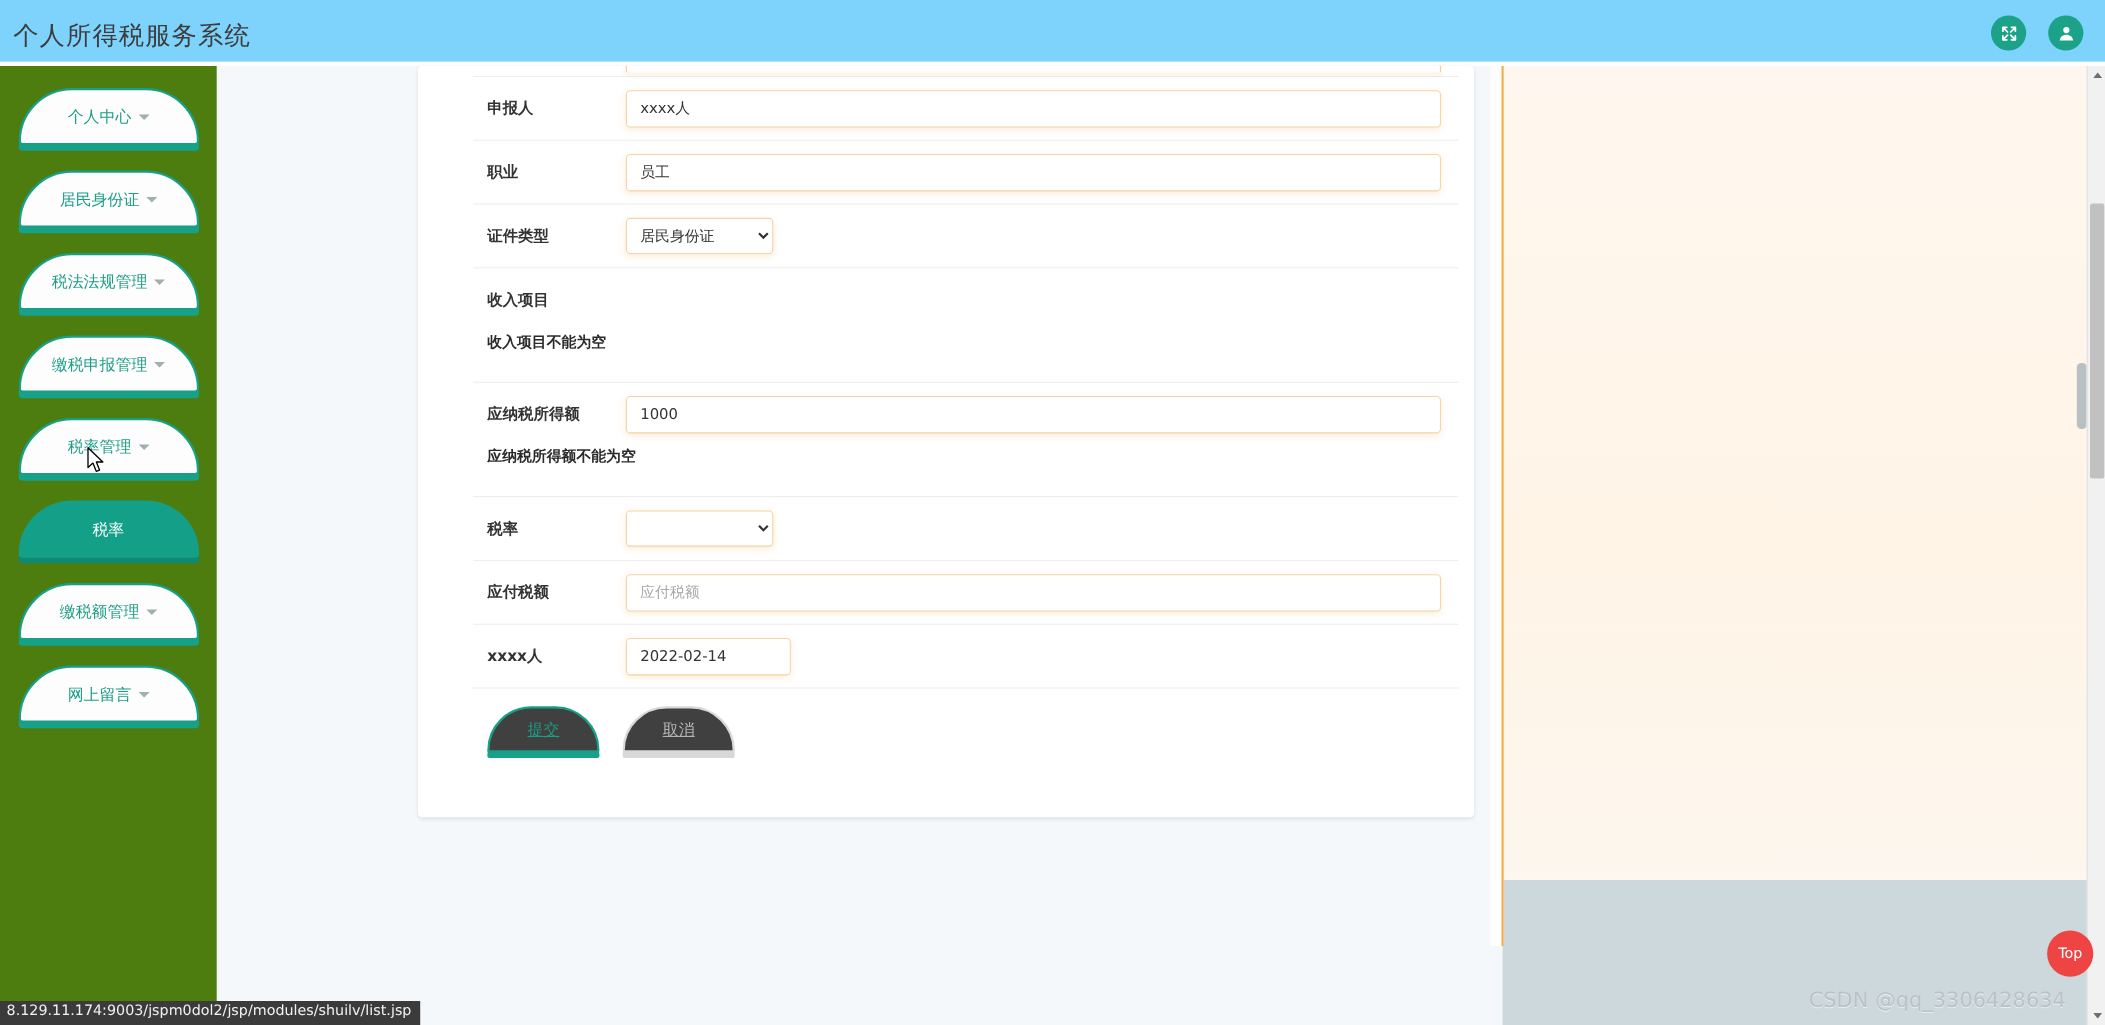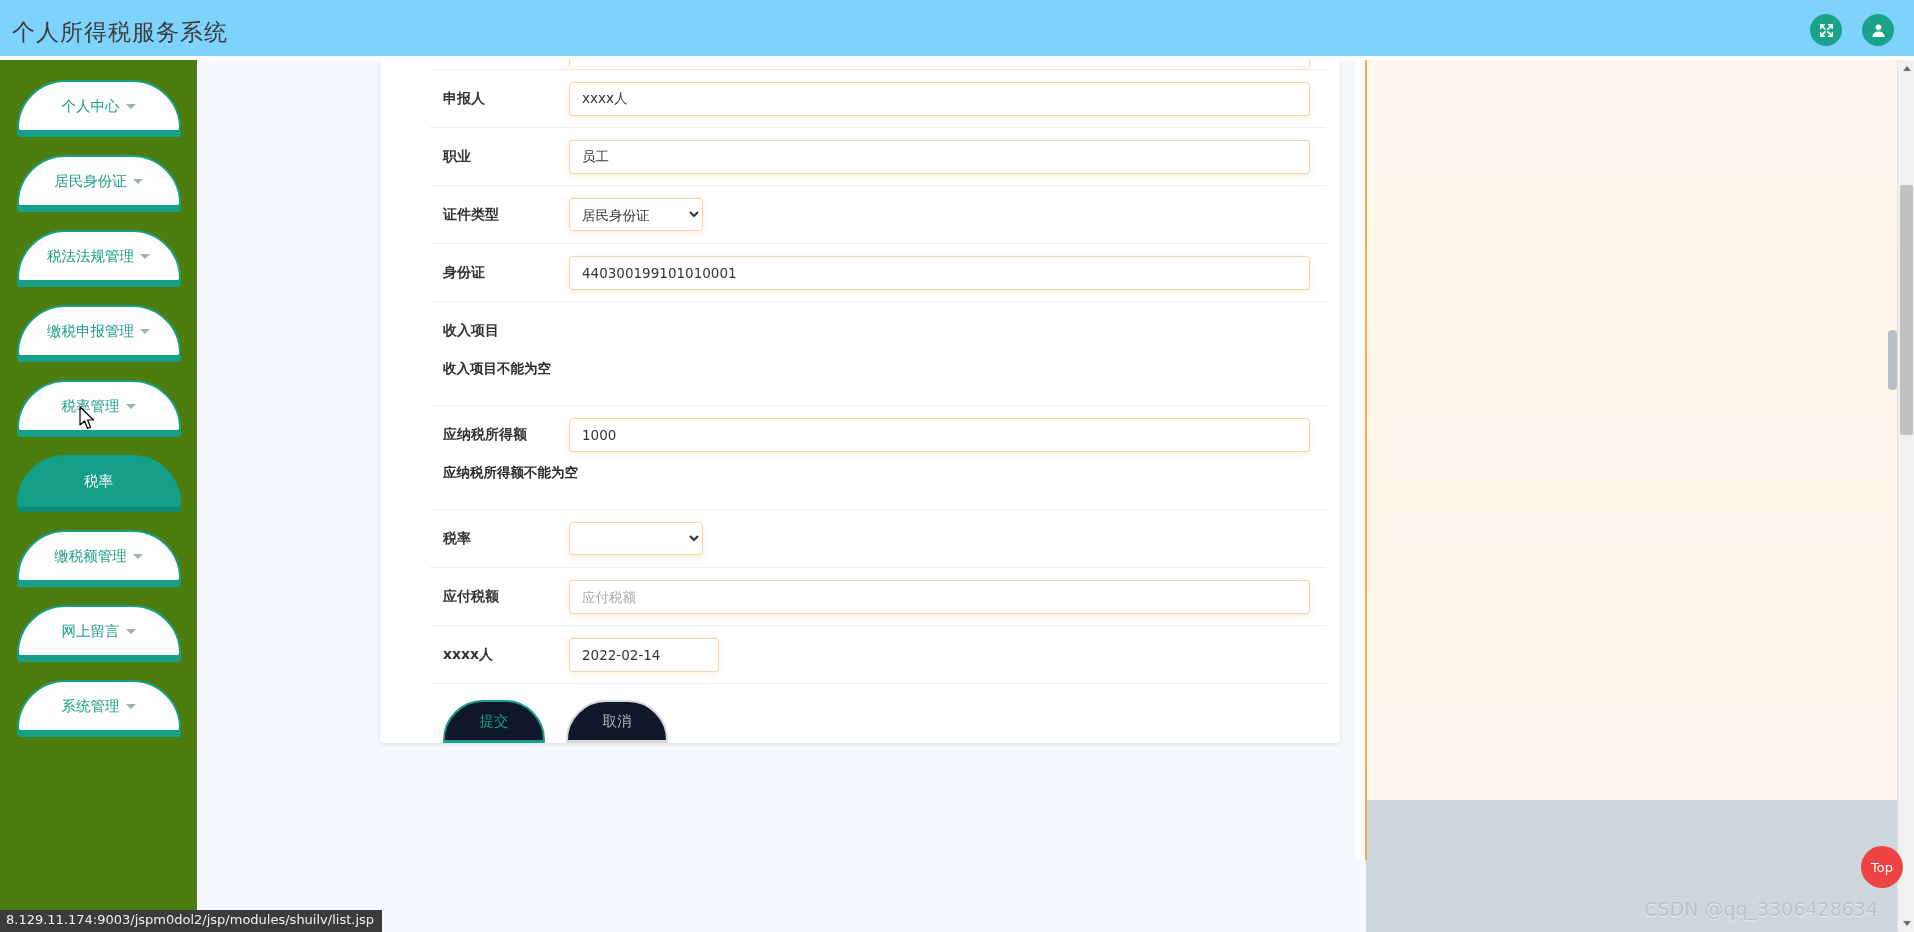--- a/index.html
+++ b/index.html
@@ -166,30 +166,31 @@
     padding-left: 13px;
   }
 
   .btn-row {
     display: flex; align-items: flex-start;
     padding: 16px 0 0 13px;
     gap: 21px;
   }
   .dome-btn {
     width: 102px; height: 42px;
-    background: #0f172a;
+    background: #404040;
     border: 2px solid #17a086;
     border-radius: 60px 60px 3px 3px;
     color: #1b9d86;
     font-size: 14.5px;
     font-family: "DejaVu Sans", sans-serif;
     display: flex; align-items: center; justify-content: center;
     box-shadow: 0 5px 0 0 #16a188;
     cursor: pointer;
     outline: none;
+    text-decoration: underline;
   }
   .dome-btn.muted {
     border-color: #d8d8d8; color: #b4b4b4;
     box-shadow: 0 5px 0 0 #d8d8d8;
   }
 
   
   .vscroll-outer {
     position: absolute; right: 0; top: 60px;
     width: 17px; height: 872px;
@@ -302,24 +303,20 @@
         <span>税率</span>
       </div>
     <div class="nav-item">
         <span>缴税额管理</span>
         <span class="caret"></span>
       </div>
     <div class="nav-item">
         <span>网上留言</span>
         <span class="caret"></span>
       </div>
-    <div class="nav-item">
-        <span>系统管理</span>
-        <span class="caret"></span>
-      </div>
   </div>
 
   <div class="card">
     <div class="card-inner">
 
       <div class="cut-row">
         <div class="cut-input"></div>
       </div>
 
       <div class="form-row">
@@ -336,26 +333,20 @@
         </div>
       </div>
 
       <div class="form-row">
         <div class="f-label">证件类型</div>
         <div class="f-ctrl">
           <select class="sel-input"><option value="居民身份证">居民身份证</option><option value="护照">护照</option><option value="港澳居民来往内地通行证">港澳居民来往内地通行证</option><option value="台湾居民来往大陆通行证">台湾居民来往大陆通行证</option></select>
         </div>
       </div>
 
-      <div class="form-row">
-        <div class="f-label">身份证</div>
-        <div class="f-ctrl">
-          <input class="txt-input" type="text" value="440300199101010001" placeholder="身份证" style="">
-        </div>
-      </div>
 
       <div class="form-row err-row">
         <div class="f-label">收入项目</div>
       </div>
       <div class="form-row" style="min-height:46px;align-items:flex-start;">
         <div class="err-msg">收入项目不能为空</div>
       </div>
 
       <div class="form-row err-row">
         <div class="f-label">应纳税所得额</div>

